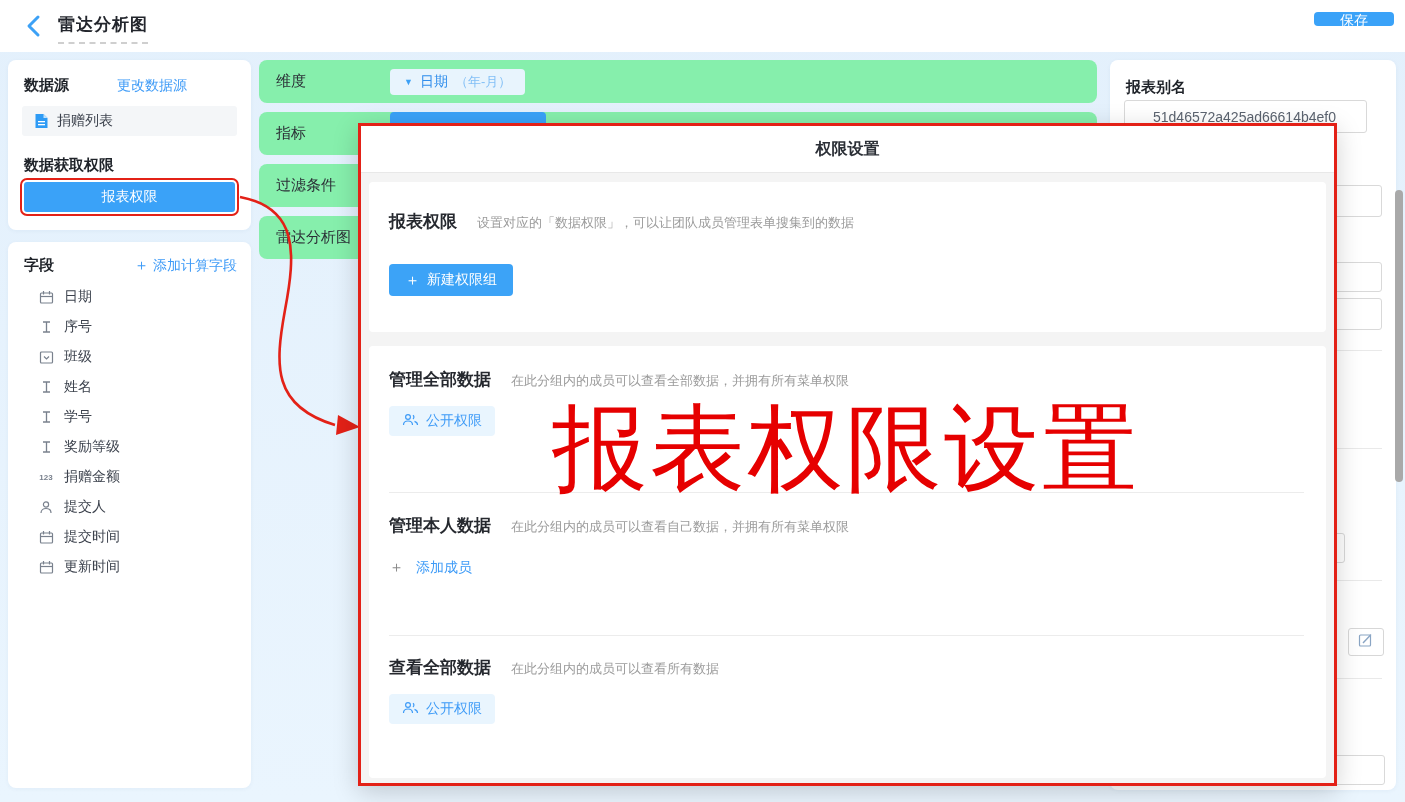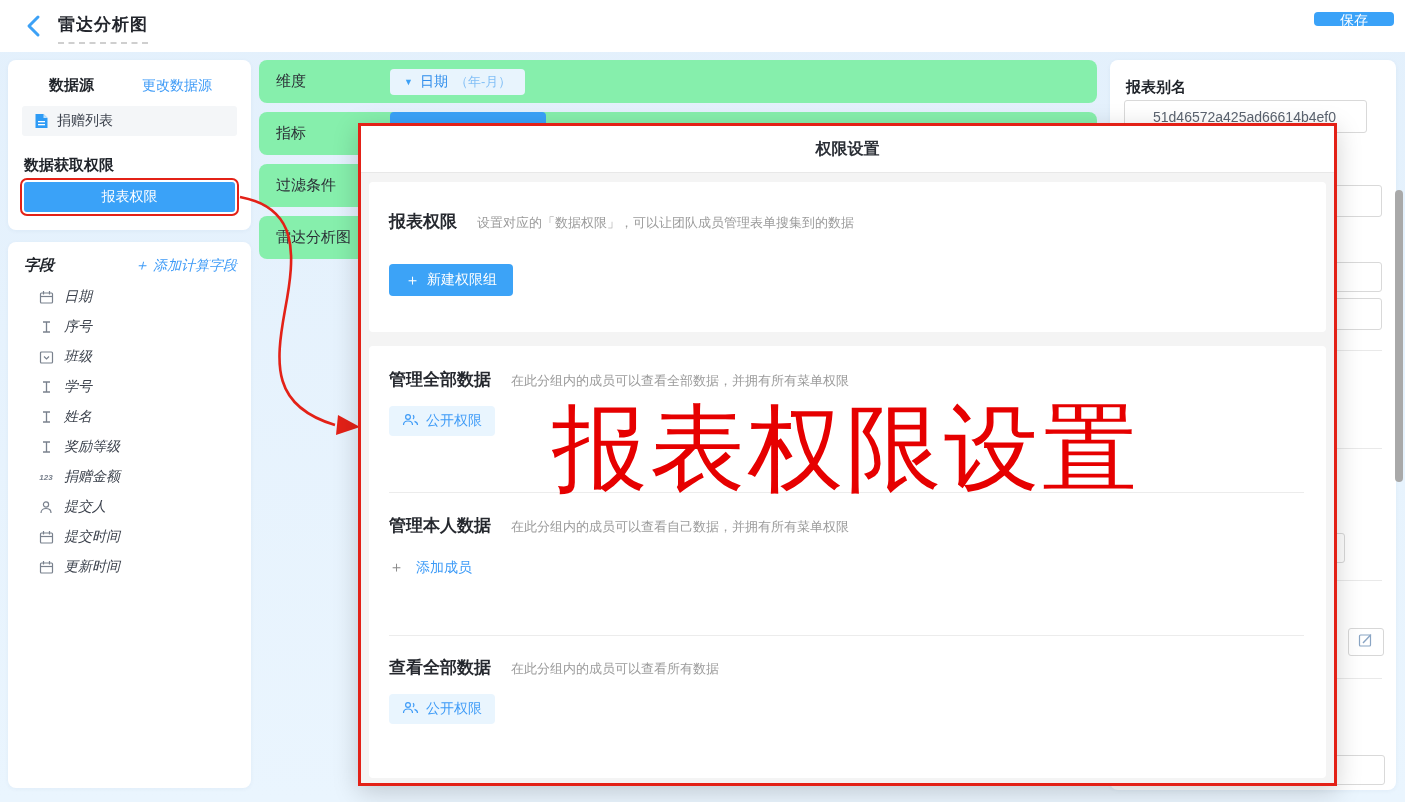--- a/index.html
+++ b/index.html
@@ -12,30 +12,30 @@
   .back-btn { position:absolute; left:24px; top:14px; width:22px; height:24px; cursor:pointer; }
   .page-title { position:absolute; left:58px; top:13px; font-size:17px; font-weight:700; color:#23262d;
     padding-bottom:6px; border-bottom:2px dashed #cfcfcf; letter-spacing:1px; }
   .save-btn { position:absolute; right:11px; top:12px; width:80px; height:14px; background:#3aa2f8;
     color:#fff; font-size:14px; border:none; border-radius:4px; cursor:pointer; }
 
   .card { position:absolute; background:#fff; border-radius:8px; box-shadow:0 1px 4px rgba(30,80,140,.05); }
 
   
   .ds-card { left:8px; top:60px; width:243px; height:170px; }
-  .ds-head { position:absolute; left:16px; top:16px; right:14px; display:flex; justify-content:center; align-items:center;font-family:Liberation Serif, serif; }
+  .ds-head { position:absolute; left:16px; top:16px; right:14px; display:flex; justify-content:flex-start; align-items:center;font-family:Liberation Serif, serif; }
   .h-bold { font-size:15px; font-weight:700; color:#1f2329; }
   .link-blue { font-size:14px; color:#3e9bf7; cursor:pointer;margin-left:48px; }
   .ds-item { position:absolute; left:14px; top:46px; right:14px; height:30px; background:#f4f6f8; border-radius:3px;
     display:flex; align-items:center; padding-left:11px; gap:8px; font-size:14px; color:#3c424d; cursor:pointer; }
   .access-label { position:absolute; left:16px; top:96px; }
   .perm-btn { position:absolute; left:16px; top:122px; width:211px; height:30px; background:#3aa2f8; color:#fff;
     font-size:14px; border:none; border-radius:3px; cursor:pointer; outline:2px solid #e32117; outline-offset:2px; }
 
-  .fields-card { left:8px; top:242px; width:243px; height:546px;font-style:italic; }
+  .fields-card { left:8px; top:242px; width:243px; height:546px; }
   .fields-head { position:absolute; left:16px; top:14px; right:14px; display:flex; justify-content:space-between; align-items:center; }
   .add-calc { display:flex; align-items:center; gap:4px; font-size:14px; color:#3e9bf7; cursor:pointer; }
   .field-list { position:absolute; left:0; top:40px; right:0; list-style:none; }
   .field-item { height:30px; display:flex; align-items:center; padding-left:30px; gap:10px;
     font-size:14px; color:#3c424d; cursor:pointer; }
   .f-ico { width:16px; height:16px; display:inline-flex; align-items:center; justify-content:center; flex:0 0 16px; }
   .num-ico { font-size:8px; font-weight:700; color:#79818d; letter-spacing:0; }
 
   
   .cfg-row { position:absolute; left:259px; width:838px; height:43px; background:#86efac; border-radius:8px; }
@@ -164,29 +164,29 @@
           </svg>
         </span>
       <span>班级</span>
     </li>
     <li class="field-item">
       <span class="f-ico">
           <svg width="13" height="14" viewBox="0 0 13 14">
             <path d="M3 2h7M6.5 2v10M3 12h7" fill="none" stroke="#79818d" stroke-width="1.3"></path>
           </svg>
         </span>
-      <span>学号</span>
+      <span>姓名</span>
     </li>
     <li class="field-item">
       <span class="f-ico">
           <svg width="13" height="14" viewBox="0 0 13 14">
             <path d="M3 2h7M6.5 2v10M3 12h7" fill="none" stroke="#79818d" stroke-width="1.3"></path>
           </svg>
         </span>
-      <span>姓名</span>
+      <span>学号</span>
     </li>
     <li class="field-item">
       <span class="f-ico">
           <svg width="13" height="14" viewBox="0 0 13 14">
             <path d="M3 2h7M6.5 2v10M3 12h7" fill="none" stroke="#79818d" stroke-width="1.3"></path>
           </svg>
         </span>
       <span>奖励等级</span>
     </li>
     <li class="field-item">

